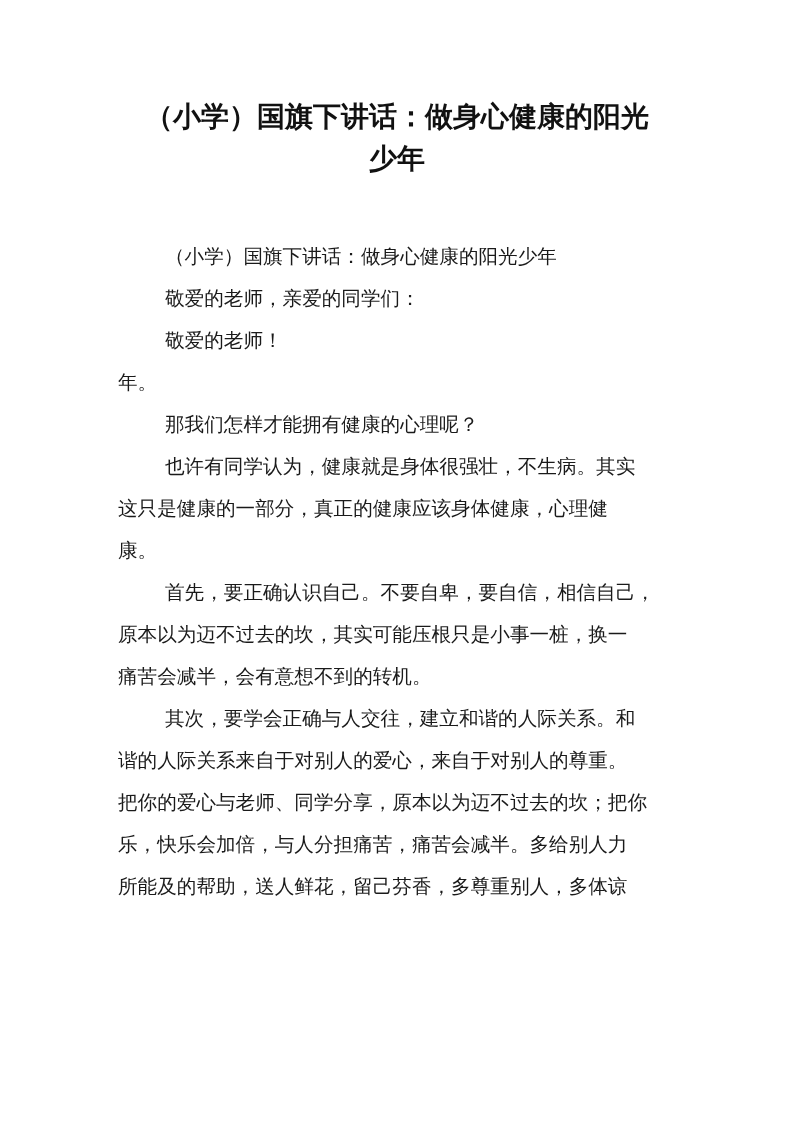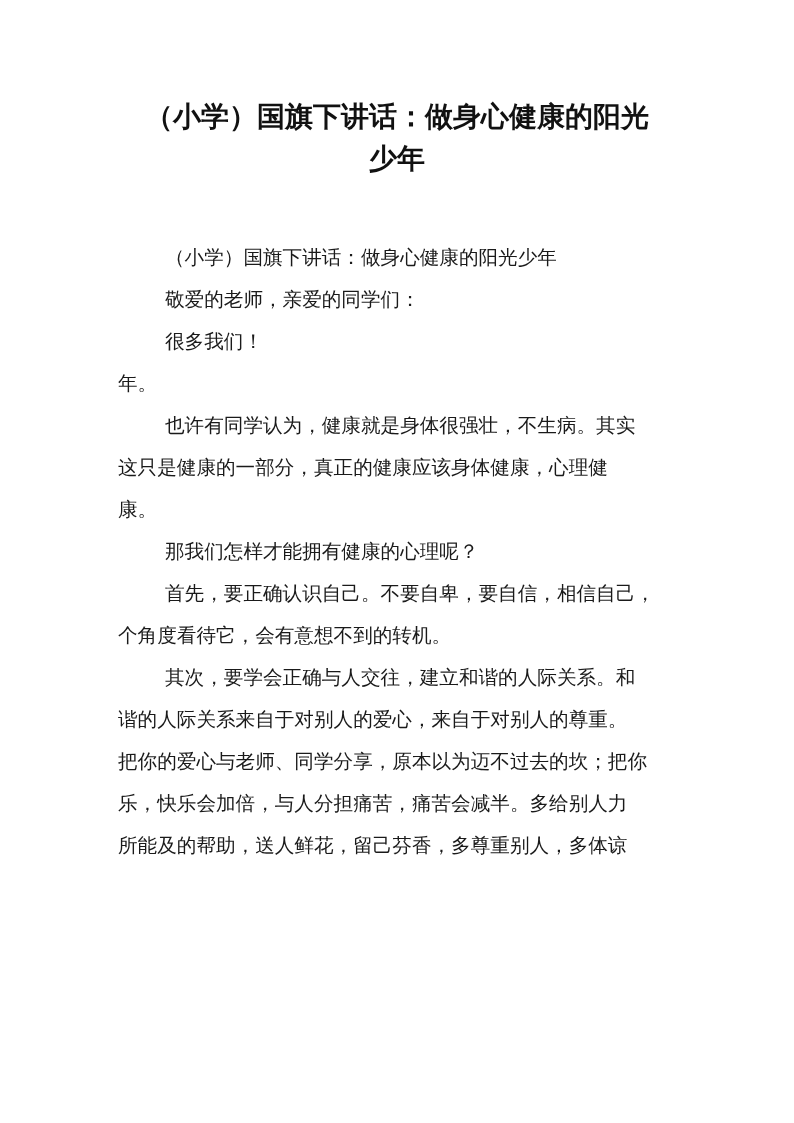--- a/index.html
+++ b/index.html
@@ -6,21 +6,21 @@
   body { width: 794px; height: 1123px; position: relative; overflow: hidden; }
   .page { position: absolute; left: 0; top: 0; width: 794px; height: 1123px; background: #fff; }
   .title {
     position: absolute; left: 100px; width: 594px; top: 96px;
     text-align: center; font-family: "DejaVu Sans", "Liberation Sans", sans-serif;
     font-weight: bold; font-size: 28px; line-height: 42px; color: #111;
   }
   .title div { white-space: nowrap; }
   .body {
     position: absolute; left: 118px; top: 236px; width: 560px;
-    font-family: Liberation Sans, sans-serif;
+    font-family: Liberation Serif, serif;
     font-size: 19.6px; line-height: 42px; color: #1a1a1a;
   }
   .line { height: 42px; white-space: nowrap; overflow: visible; }
   .ind { padding-left: 47px; }
 </style>
 </head>
 <body>
 
 <div class="page">
   <div class="title">
@@ -29,36 +29,37 @@
   </div>
 
   <div class="body">
     <div>
       <div class="line ind">（小学）国旗下讲话：做身心健康的阳光少年</div>
     </div>
     <div>
       <div class="line ind">敬爱的老师，亲爱的同学们：</div>
     </div>
     <div>
-      <div class="line ind">很多我们！</div>
+      <div class="line ind">敬爱的老师！</div>
     </div>
     <div>
       <div class="line">年。</div>
+    </div>
+    <div>
+      <div class="line ind">那我们怎样才能拥有健康的心理呢？</div>
     </div>
     <div>
       <div class="line ind">也许有同学认为，健康就是身体很强壮，不生病。其实</div>
       <div class="line">这只是健康的一部分，真正的健康应该身体健康，心理健</div>
       <div class="line">康。</div>
     </div>
     <div>
-      <div class="line ind">那我们怎样才能拥有健康的心理呢？</div>
-    </div>
-    <div>
       <div class="line ind">首先，要正确认识自己。不要自卑，要自信，相信自己，</div>
-      <div class="line">个角度看待它，会有意想不到的转机。</div>
+      <div class="line">原本以为迈不过去的坎，其实可能压根只是小事一桩，换一</div>
+      <div class="line">痛苦会减半，会有意想不到的转机。</div>
     </div>
     <div>
       <div class="line ind">其次，要学会正确与人交往，建立和谐的人际关系。和</div>
       <div class="line">谐的人际关系来自于对别人的爱心，来自于对别人的尊重。</div>
       <div class="line">把你的爱心与老师、同学分享，原本以为迈不过去的坎；把你</div>
       <div class="line">乐，快乐会加倍，与人分担痛苦，痛苦会减半。多给别人力</div>
       <div class="line">所能及的帮助，送人鲜花，留己芬香，多尊重别人，多体谅</div>
     </div>
   </div>
 </div>

